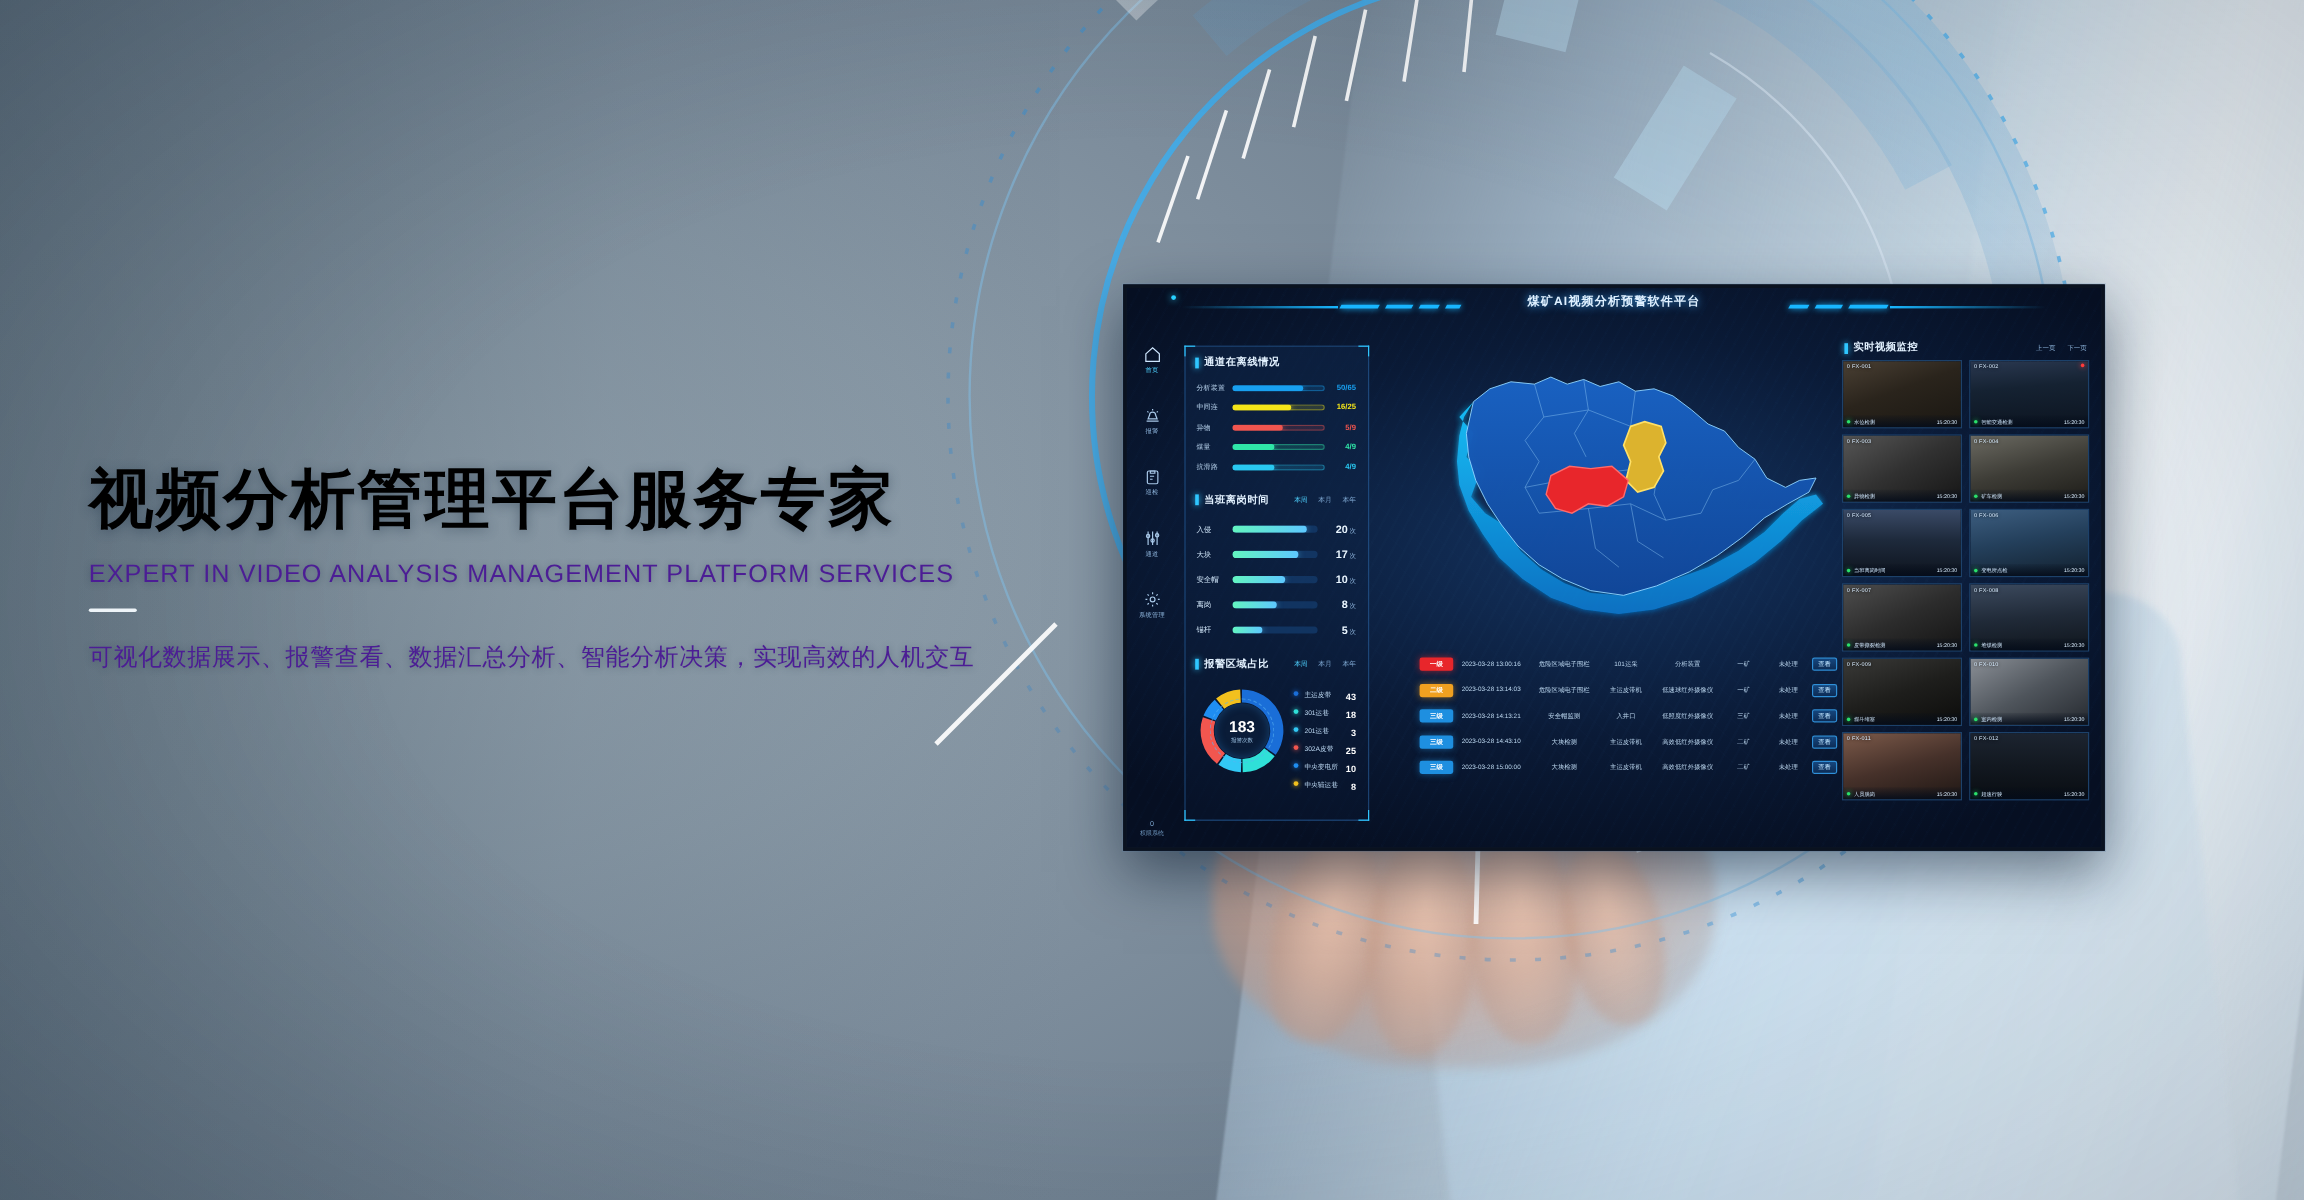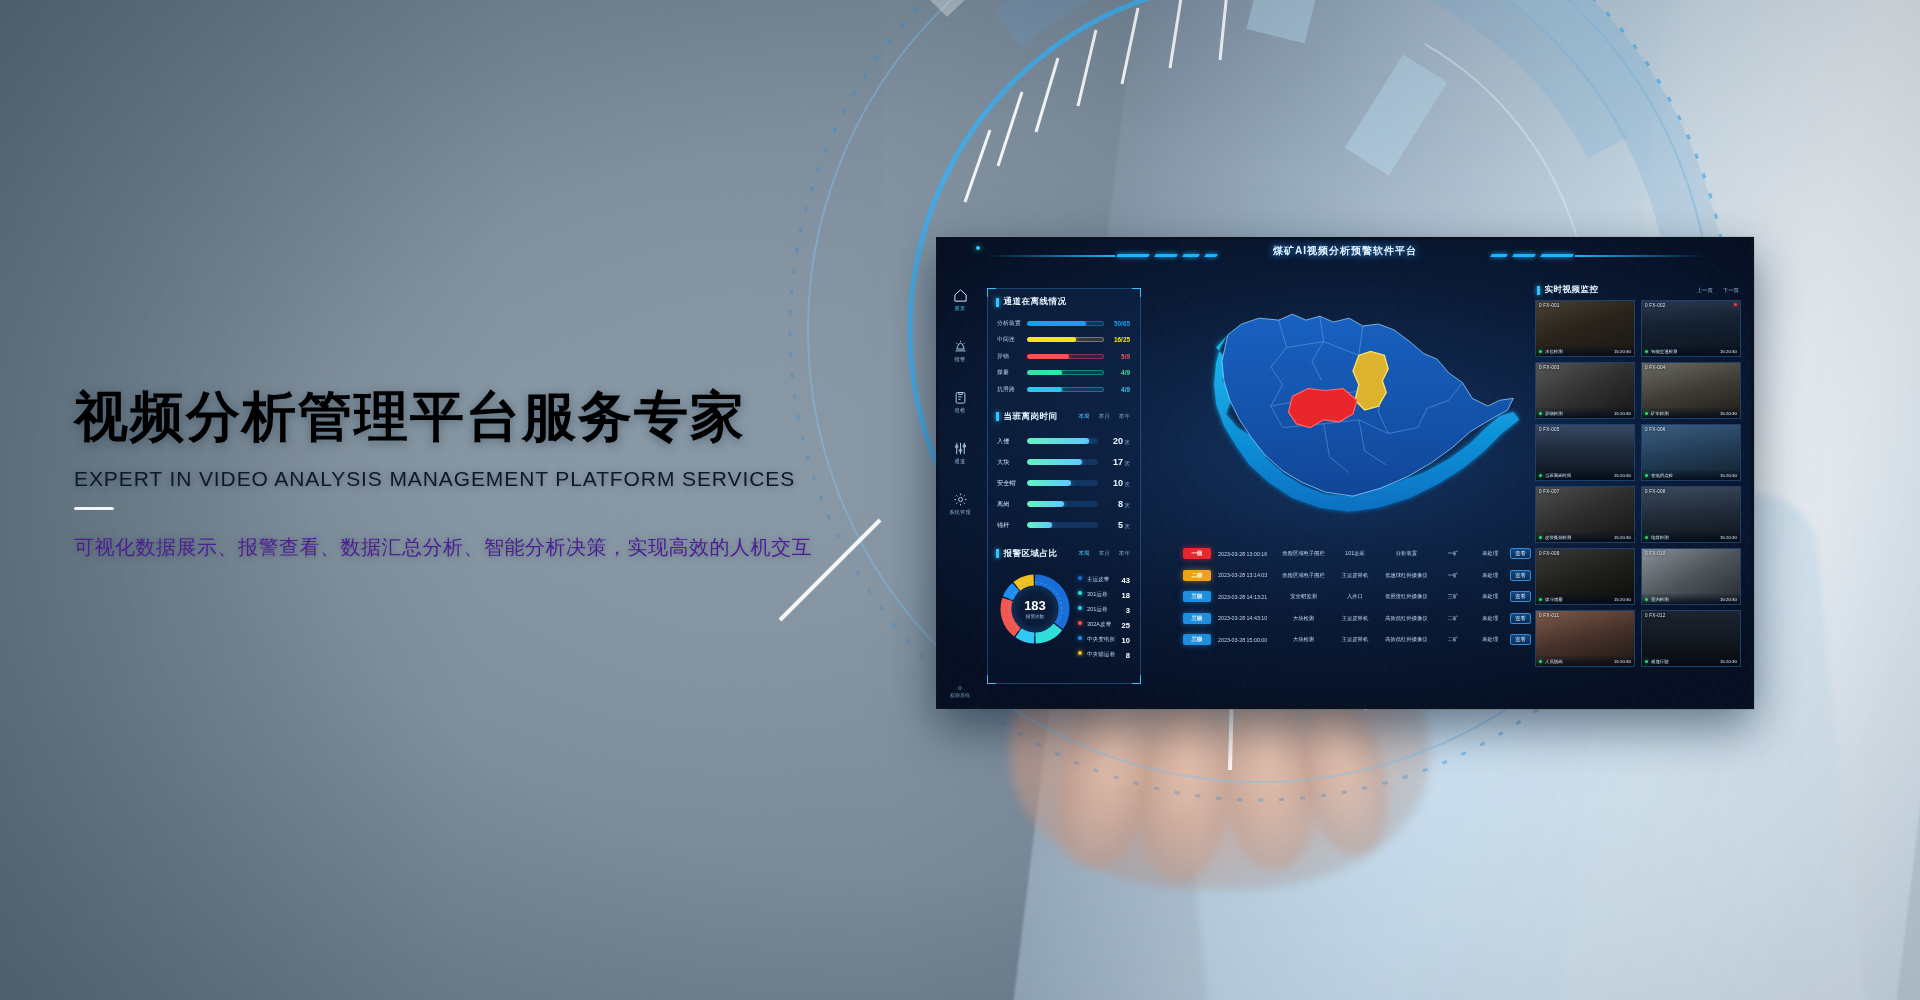--- a/index.html
+++ b/index.html
@@ -57,21 +57,21 @@
 
   
   .headline-wrap { position:absolute; left:74px; top:385px; width:900px; }
   .h1 {
     font-size:54px; font-weight:bold; color:#000000; letter-spacing:2px;
     text-shadow:0 2px 10px rgba(30,50,70,.45);
     line-height:1.18;
   }
   .h2 {
     margin-top:18px;
-    font-size:21px; color:#0f172a; letter-spacing:.9px; font-weight:300;
+    font-size:21px; color:#4c1d95; letter-spacing:.9px; font-weight:300;
     text-shadow:0 1px 6px rgba(30,50,70,.4);
   }
   .rule { margin-top:16px; width:40px; height:3px; background:#eef4f8; border-radius:2px; }
   .h3 {
     margin-top:24px; font-size:20px; color:#4c1d95; letter-spacing:.5px;
     text-shadow:0 1px 6px rgba(30,50,70,.4);
   }
 
   
   .monitor {

